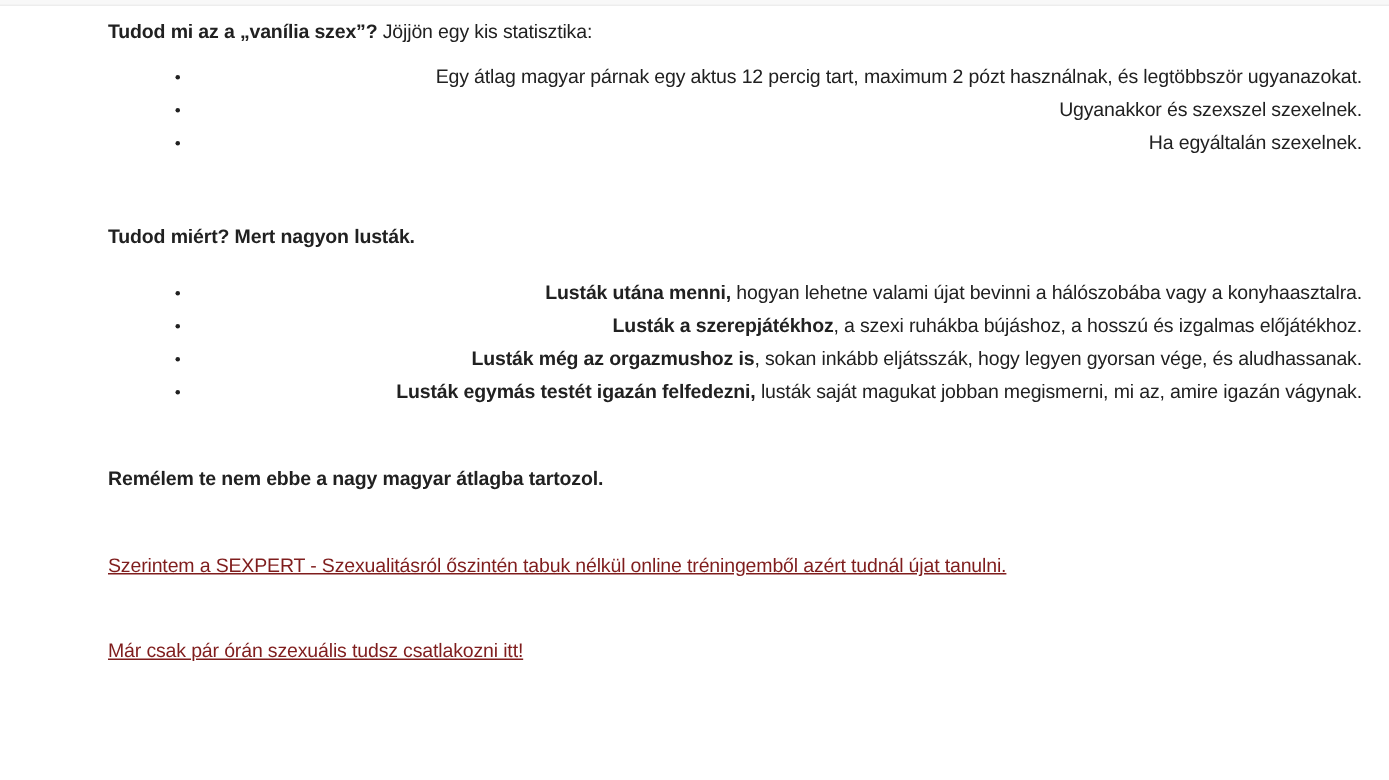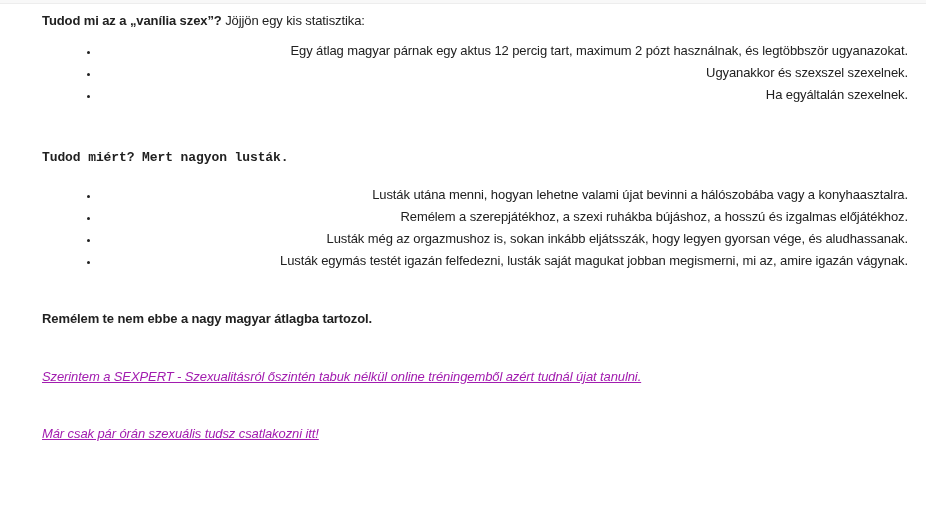--- a/index.html
+++ b/index.html
@@ -14,20 +14,21 @@
     color: #212121;
     letter-spacing: -0.1px;
   }
   .top-strip {
     height: 3px;
     background: #f8f8f8;
     border-bottom: 1px solid #ededed;
   }
   .content {
     padding: 7px 18px 0 42px;
+    margin-left: 30px;
   }
   p {
     margin: 0;
     line-height: 20px;
     white-space: nowrap;
   }
   .heading { font-weight: bold; }
   .heading .rest { font-weight: normal; }
   ul {
     margin: 0;
@@ -35,32 +36,31 @@
     list-style: disc;
     text-align: right;
   }
   li {
     line-height: 22px;
     white-space: nowrap;
   }
   li::marker { font-size: 11px; }
   .list-1 { margin-top: 9px; }
   .list-2 { margin-top: 16px; }
-  .heading-2 { margin-top: 42px; font-family: Liberation Mono, monospace; }
+  .heading-2 { margin-top: 42px; }
   .heading-3 { margin-top: 37px; }
   .para-1 { margin-top: 14px; letter-spacing: -0.35px; }
   .link-line-1 { margin-top: 38px; }
   .para-2 { margin-top: 20px; }
   .link-line-2 { margin-top: 37px; }
   a {
-    color: #a21caf;
+    color: #7f1d1d;
     text-decoration: underline;
-    font-style: italic;
   }
-  .bold-lead { font-weight: normal; }
+  .bold-lead { font-weight: bold; }
 </style>
 </head>
 <body>
 
 <div>
   <div class="top-strip"></div>
 
   <div class="content">
 
     <p class="heading"><span>Tudod mi az a „vanília szex”?</span><span class="rest"> Jöjjön egy kis statisztika:</span></p>
@@ -68,21 +68,21 @@
     <ul class="list-1">
       <li><span>Egy átlag magyar párnak egy aktus 12 percig tart, maximum 2 pózt használnak, és legtöbbször ugyanazokat.</span></li>
       <li><span>Ugyanakkor és szexszel szexelnek.</span></li>
       <li><span>Ha egyáltalán szexelnek.</span></li>
     </ul>
 
     <p class="heading heading-2">Tudod miért? Mert nagyon lusták.</p>
 
     <ul class="list-2">
       <li><span class="bold-lead">Lusták utána menni,</span><span> hogyan lehetne valami újat bevinni a hálószobába vagy a konyhaasztalra.</span></li>
-      <li><span class="bold-lead">Remélem a szerepjátékhoz</span><span>, a szexi ruhákba bújáshoz, a hosszú és izgalmas előjátékhoz.</span></li>
+      <li><span class="bold-lead">Lusták a szerepjátékhoz</span><span>, a szexi ruhákba bújáshoz, a hosszú és izgalmas előjátékhoz.</span></li>
       <li><span class="bold-lead">Lusták még az orgazmushoz is</span><span>, sokan inkább eljátsszák, hogy legyen gyorsan vége, és aludhassanak.</span></li>
       <li><span class="bold-lead">Lusták egymás testét igazán felfedezni,</span><span> lusták saját magukat jobban megismerni, mi az, amire igazán vágynak.</span></li>
     </ul>
 
     <p class="heading heading-3">Remélem te nem ebbe a nagy magyar átlagba tartozol.</p>
 
 
     <p class="link-line-1"><a href="#">Szerintem a SEXPERT - Szexualitásról őszintén tabuk nélkül online tréningemből azért tudnál újat tanulni.</a></p>
 
 

